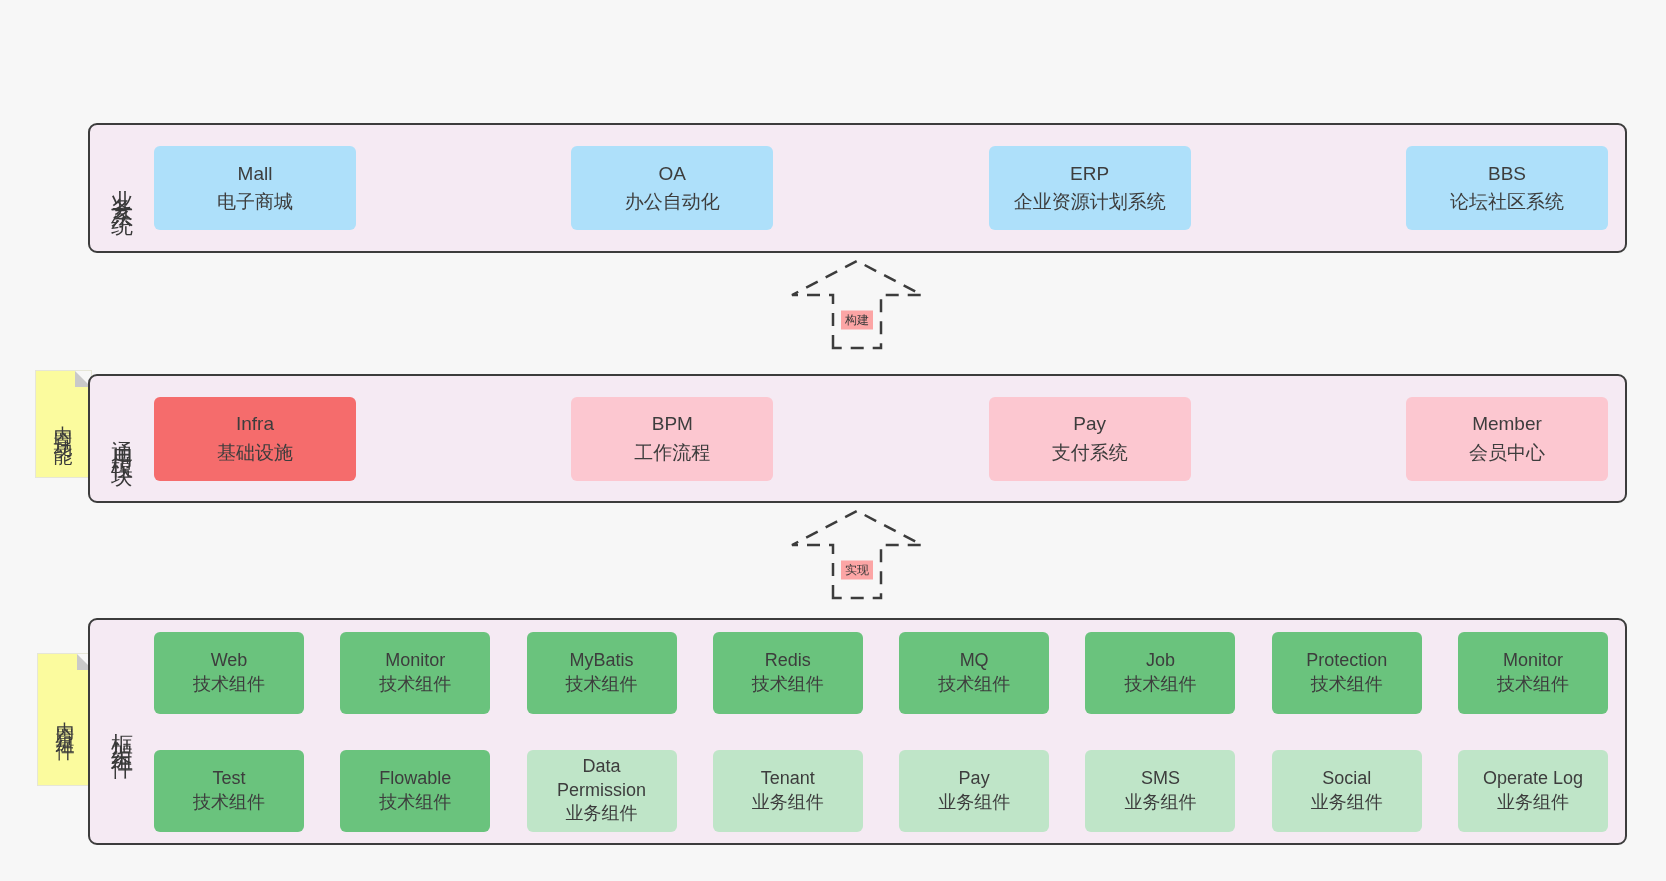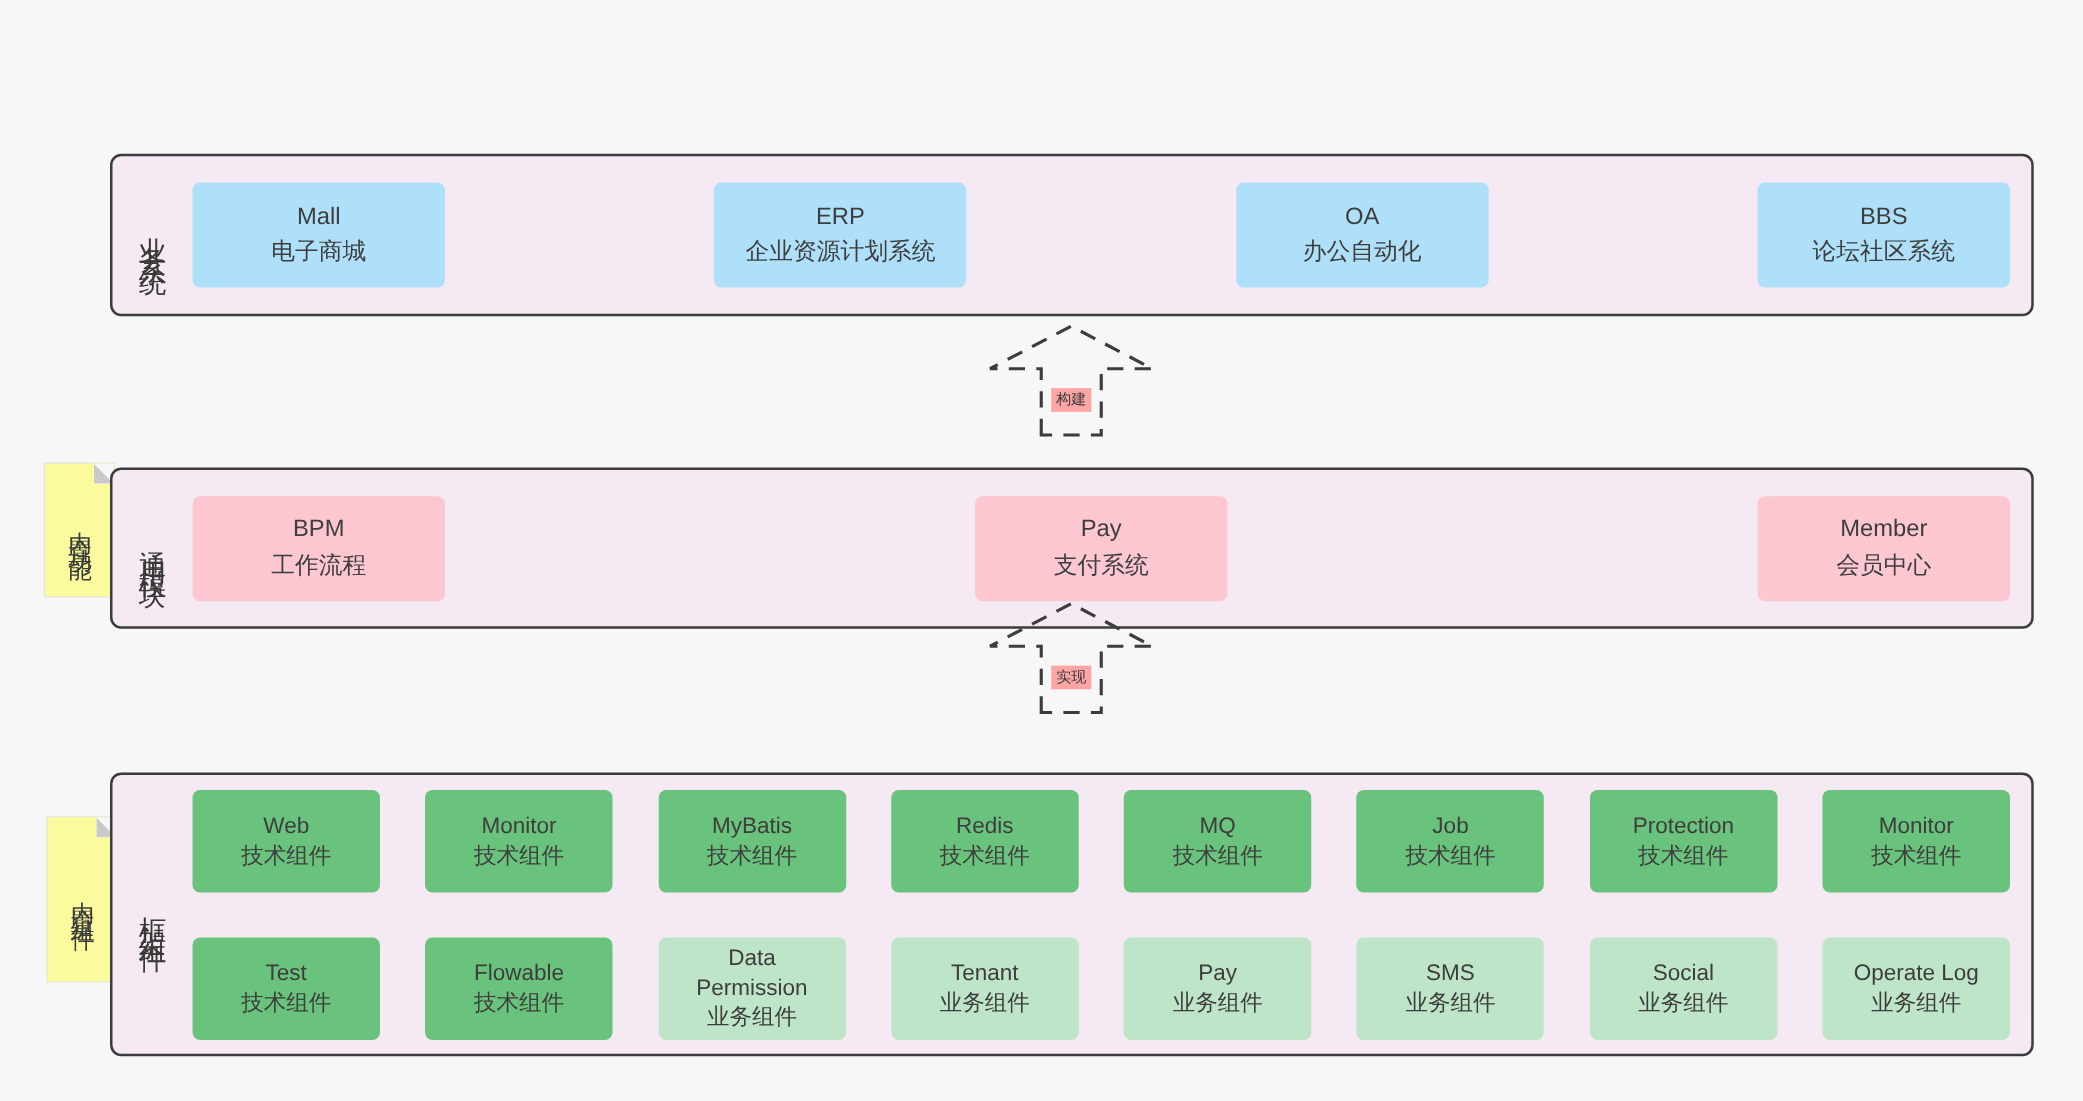--- a/index.html
+++ b/index.html
@@ -53,46 +53,46 @@
   #note-components{left:38px;top:654px;height:131px;}
   .note-text{font-size:19px;letter-spacing:7px;color:#3a3a3a;}
   .fold{position:absolute;top:0;right:0;width:16px;height:16px;background:#f7f7f7;}
   .fold::after{
     content:"";position:absolute;left:0;top:0;width:100%;height:100%;
     background:#c9c9c9;
     clip-path:polygon(0 0, 100% 100%, 0 100%);
   }
   .arrow{position:absolute;left:772px;width:170px;height:92px;z-index:3;}
   #arrow-build{top:258px;}
-  #arrow-implement{top:480px;}
+  #arrow-implement{top:508px;}
   .arrow svg{display:block;}
   .arrow-label{
     position:absolute;left:50%;top:62px;transform:translate(-50%,-50%);
     background:#fca5a5;padding:1px 4px;font-size:12px;color:#3a3a3a;white-space:nowrap;
   }
 </style>
 </head>
 <body>
 
 <section class="panel" id="panel-business">
   <div class="panel-label">
     <span class="v-text">业务系统</span>
   </div>
   <div class="panel-content">
     <div class="box blue">
       <span class="box-title">Mall</span>
       <span class="box-subtitle">电子商城</span>
     </div>
     <div class="box blue">
+      <span class="box-title">OA</span>
+      <span class="box-subtitle">办公自动化</span>
+    </div>
+    <div class="box blue">
       <span class="box-title">ERP</span>
       <span class="box-subtitle">企业资源计划系统</span>
-    </div>
-    <div class="box blue">
-      <span class="box-title">OA</span>
-      <span class="box-subtitle">办公自动化</span>
     </div>
     <div class="box blue">
       <span class="box-title">BBS</span>
       <span class="box-subtitle">论坛社区系统</span>
     </div>
   </div>
 </section>
 
 <div class="arrow" id="arrow-build">
   <svg width="170" height="92" viewBox="0 0 170 92">
@@ -104,20 +104,24 @@
 <div class="note" id="note-features">
   <span class="v-text note-text">内置功能</span>
   <span class="fold"></span>
 </div>
 
 <section class="panel" id="panel-modules">
   <div class="panel-label">
     <span class="v-text">通用模块</span>
   </div>
   <div class="panel-content">
+    <div class="box red">
+      <span class="box-title">Infra</span>
+      <span class="box-subtitle">基础设施</span>
+    </div>
     <div class="box pink">
       <span class="box-title">BPM</span>
       <span class="box-subtitle">工作流程</span>
     </div>
     <div class="box pink">
       <span class="box-title">Pay</span>
       <span class="box-subtitle">支付系统</span>
     </div>
     <div class="box pink">
       <span class="box-title">Member</span>

